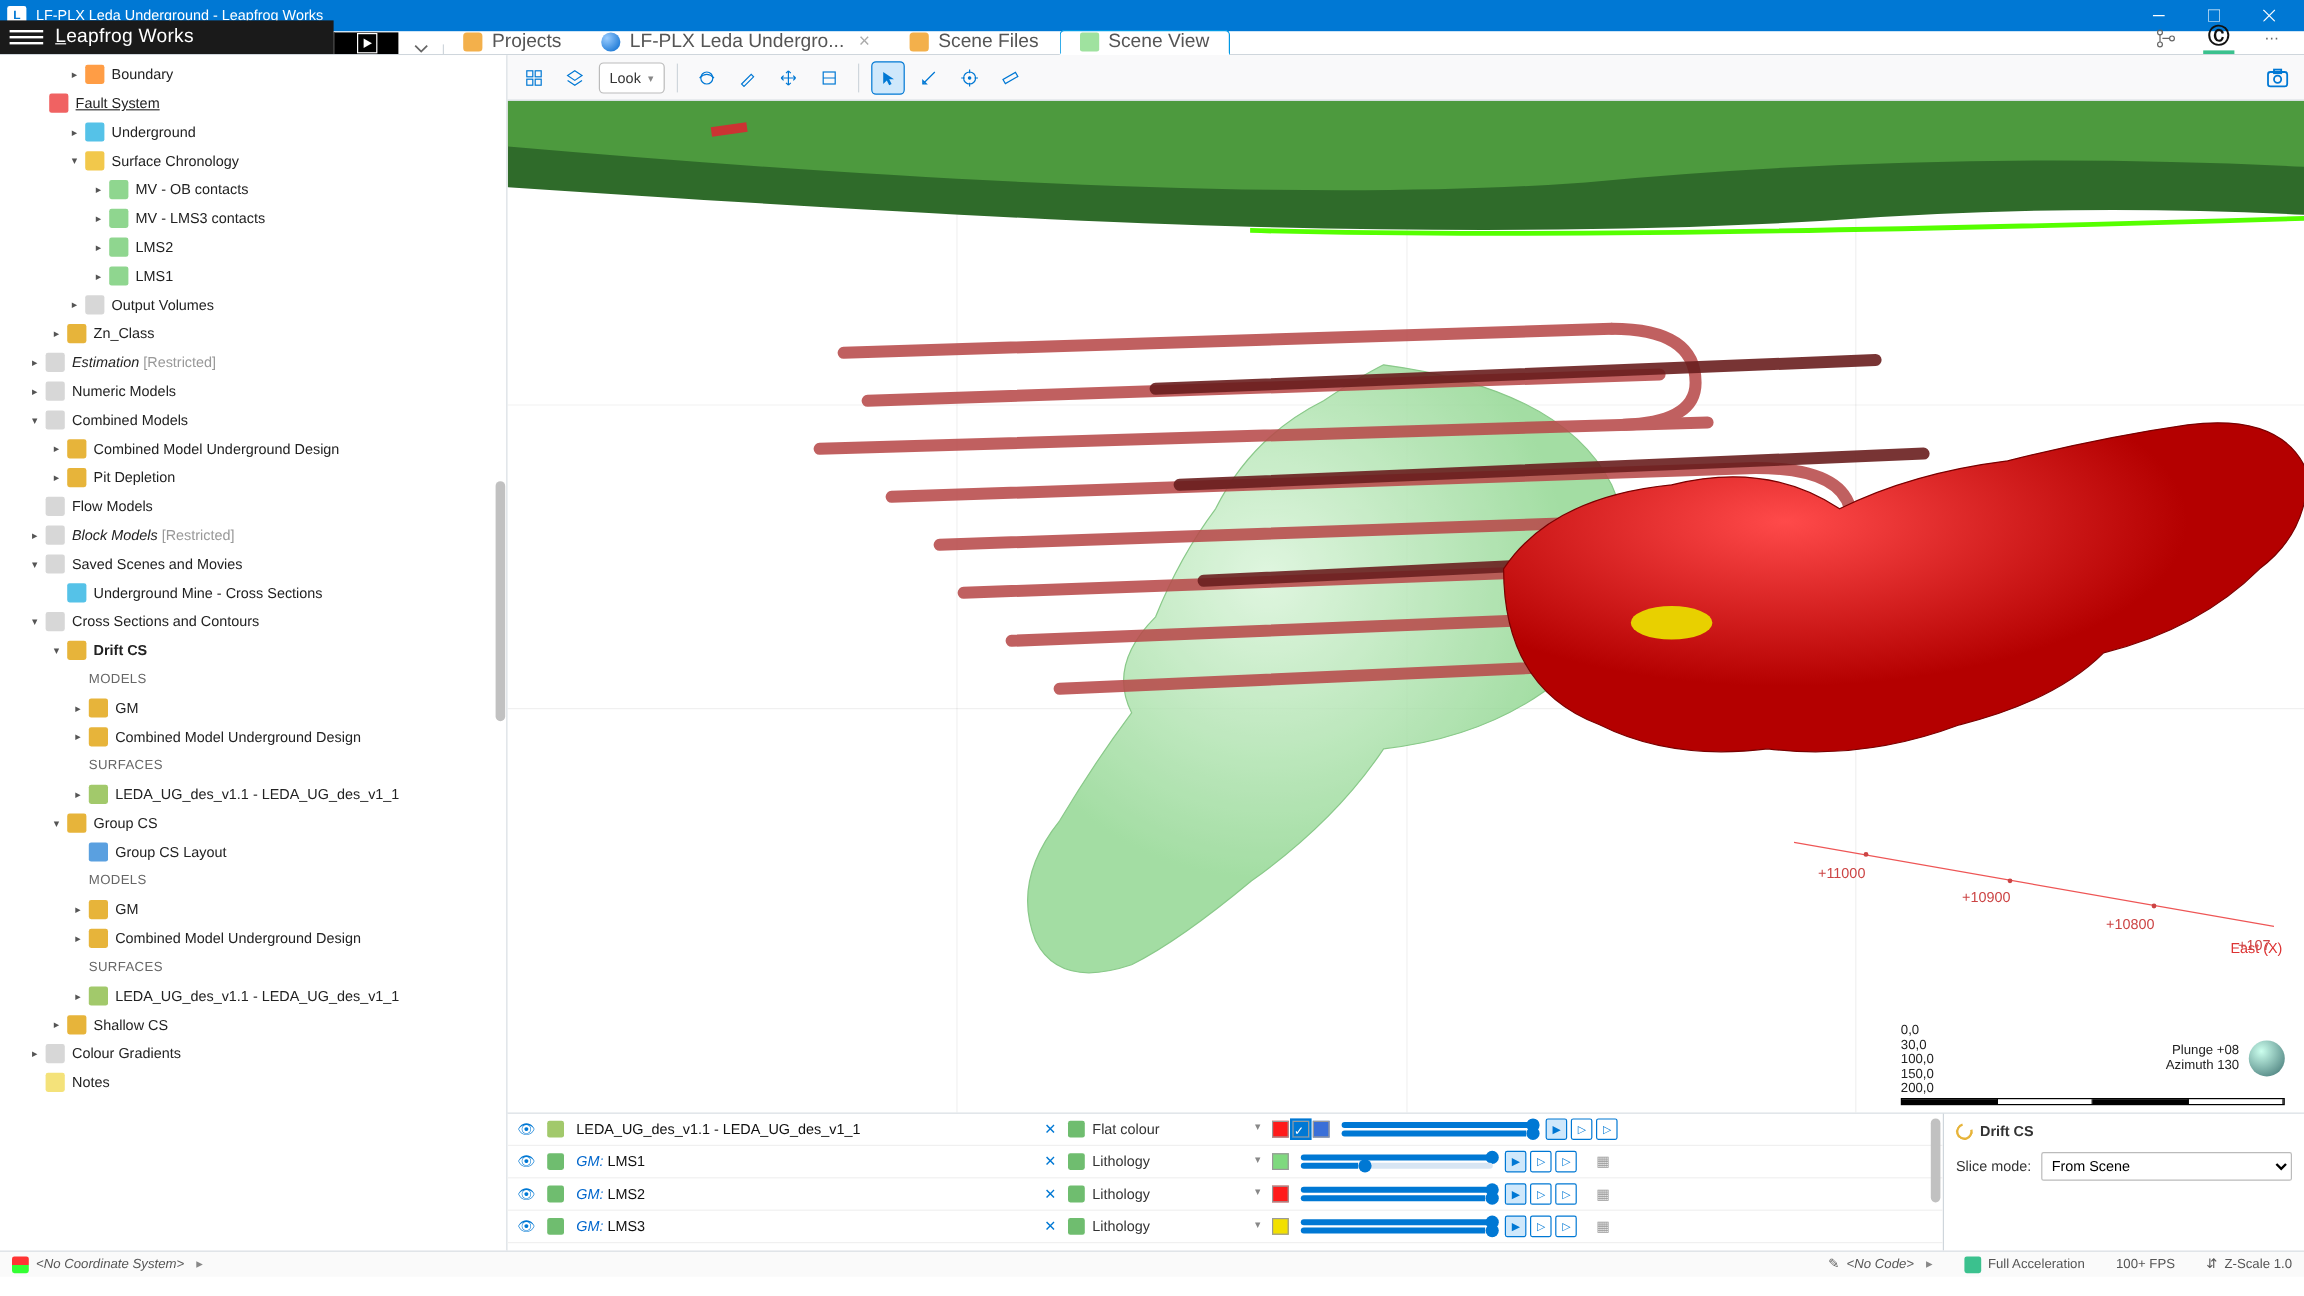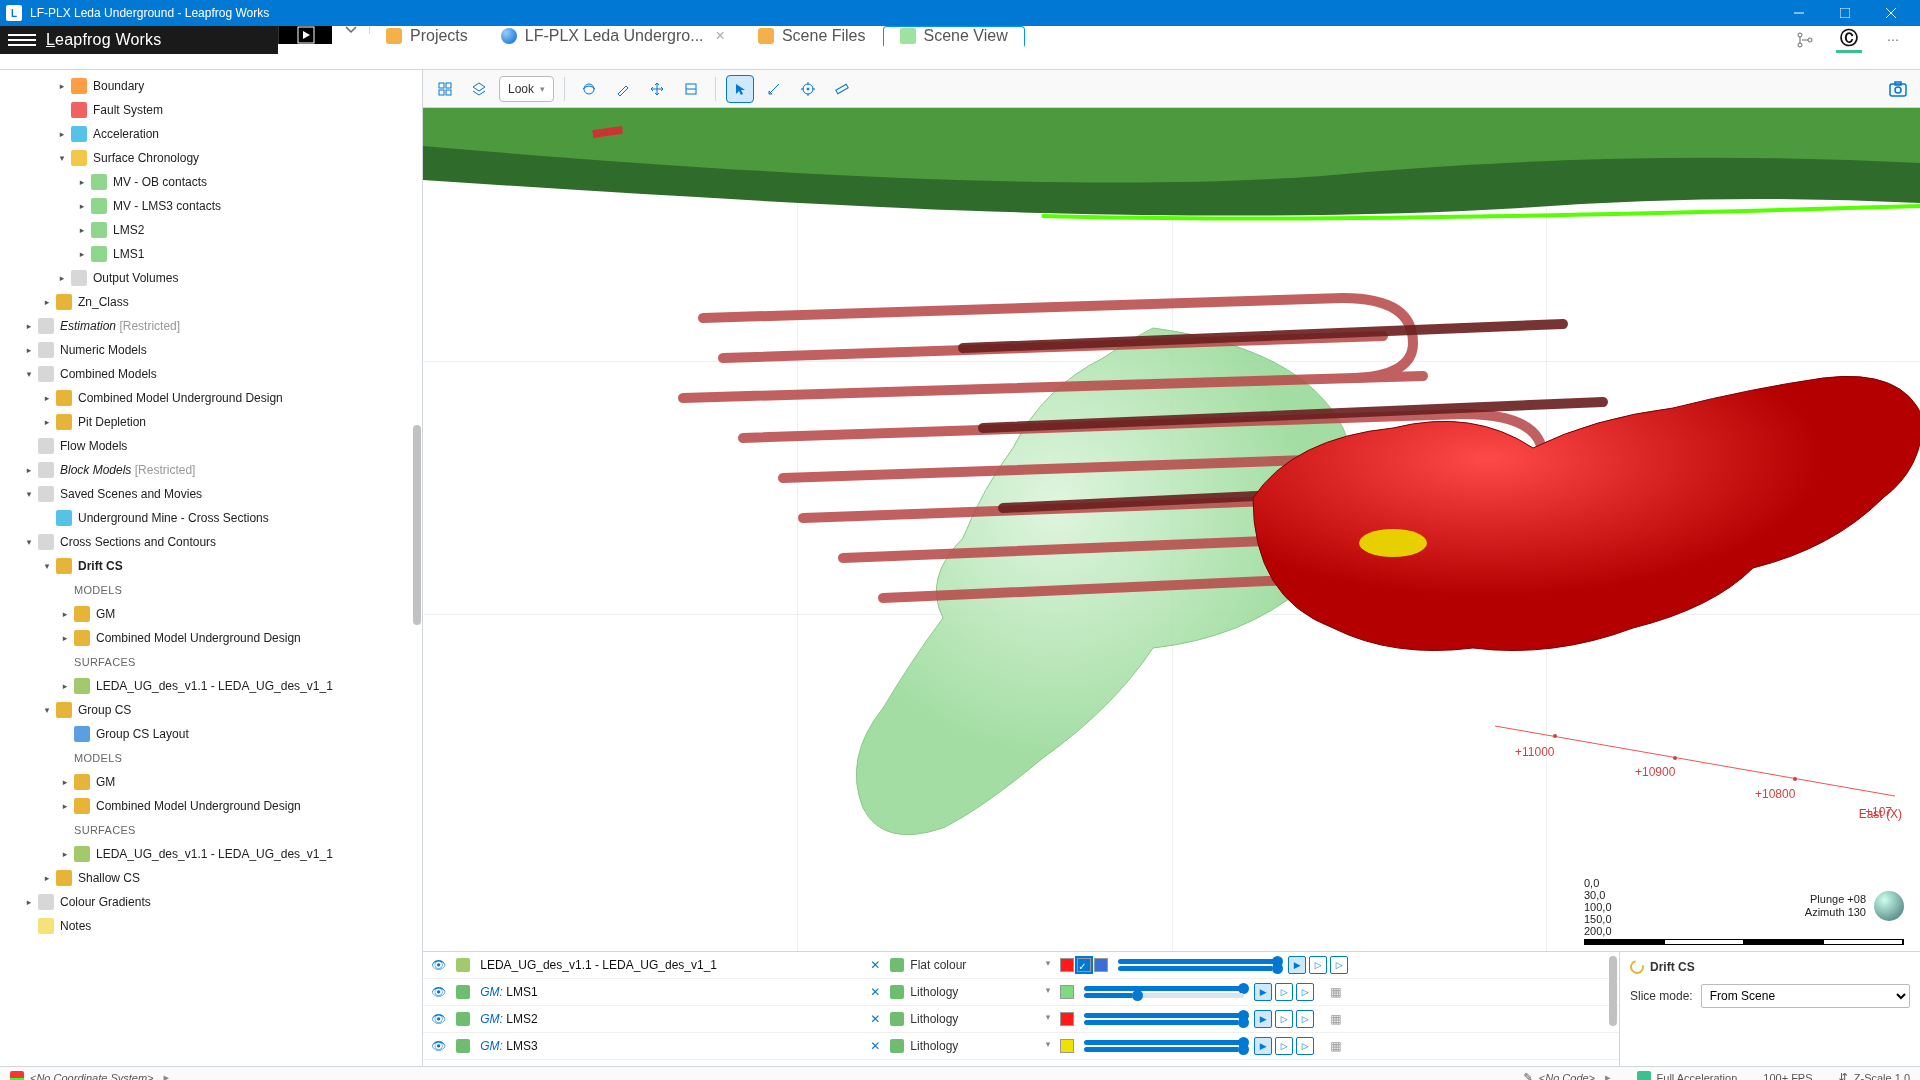--- a/index.html
+++ b/index.html
@@ -3,21 +3,21 @@
 <meta charset="utf-8">
 <style>
 * { margin:0; padding:0; box-sizing:border-box; font-family:"Segoe UI",Arial,sans-serif; }
 body { background:#fff; width:1920px; height:1080px; overflow:hidden; font-size:12px; color:#333; }
 .titlebar { height:26px; background:#0078d4; color:#fff; display:flex; align-items:center; padding:0 6px; }
 .titlebar .appicon { width:16px; height:16px; background:#fff; border-radius:2px; margin-right:8px; display:flex; align-items:center; justify-content:center; color:#0078d4; font-weight:bold; font-size:10px;}
 .titlebar .title { flex:0 0 auto; font-size:12px; }
 .titlebar .spacer { flex:1; }
 .titlebar .winbtn { width:46px; height:26px; display:flex; align-items:center; justify-content:center; color:#fff; }
 
-.topbar { height:44px; display:flex; align-items:flex-start; border-bottom:1px solid #cfd6dc; }
+.topbar { height:20px; display:flex; align-items:flex-end; border-bottom:1px solid #cfd6dc; }
 .brand { width:278px; background:#1a1a1a; color:#fff; display:flex; align-items:center; padding:0 8px; }
 .brand .hamburger { width:28px; height:28px; display:flex; flex-direction:column; justify-content:center; gap:3px; margin-right:10px;}
 .brand .hamburger span{height:2px;background:#fff;}
 .brand .name { font-size:16px; font-weight:500; letter-spacing:.2px;}
 .brand .name u{text-decoration:underline;}
 .playbox { width:54px; background:#000; display:flex; align-items:center; justify-content:center; border-left:1px solid #333;}
 .playbox svg{fill:#fff;}
 .breadcrumb-drop { width:38px; display:flex; align-items:center; justify-content:center; border-right:1px solid #cfd6dc; color:#666;}
 .tabgroup { display:flex; align-items:center; }
 .tab { height:100%; padding:0 16px; display:flex; align-items:center; gap:8px; color:#555; border-right:1px solid transparent; position:relative; font-size:16px;}
@@ -187,29 +187,29 @@
 <div class="main">
 
   <div class="panel-left">
     <div class="tree" id="tree">
       <div class="sbar"></div>
     <div class="row" style="padding-left: 55px;">
           <span class="chev">▸</span>
           <span class="ticon" style="background: rgb(255, 157, 69);"></span>
           <span class="lbl">Boundary</span>
         </div>
-        <div class="row" style="padding-left: 55px;">
+        <div class="row" style="padding-left: 25px; text-decoration: underline;">
           <span class="chev empty"></span>
           <span class="ticon" style="background: rgb(240, 98, 98);"></span>
           <span class="lbl">Fault System</span>
         </div>
         <div class="row" style="padding-left: 55px;">
           <span class="chev">▸</span>
           <span class="ticon" style="background: rgb(85, 194, 232);"></span>
-          <span class="lbl">Acceleration</span>
+          <span class="lbl">Underground</span>
         </div>
         <div class="row" style="padding-left: 55px;">
           <span class="chev">▾</span>
           <span class="ticon" style="background: rgb(242, 200, 75);"></span>
           <span class="lbl">Surface Chronology</span>
         </div>
         <div class="row" style="padding-left: 75px;">
           <span class="chev">▸</span>
           <span class="ticon" style="background: rgb(143, 214, 143);"></span>
           <span class="lbl">MV - OB contacts</span>

